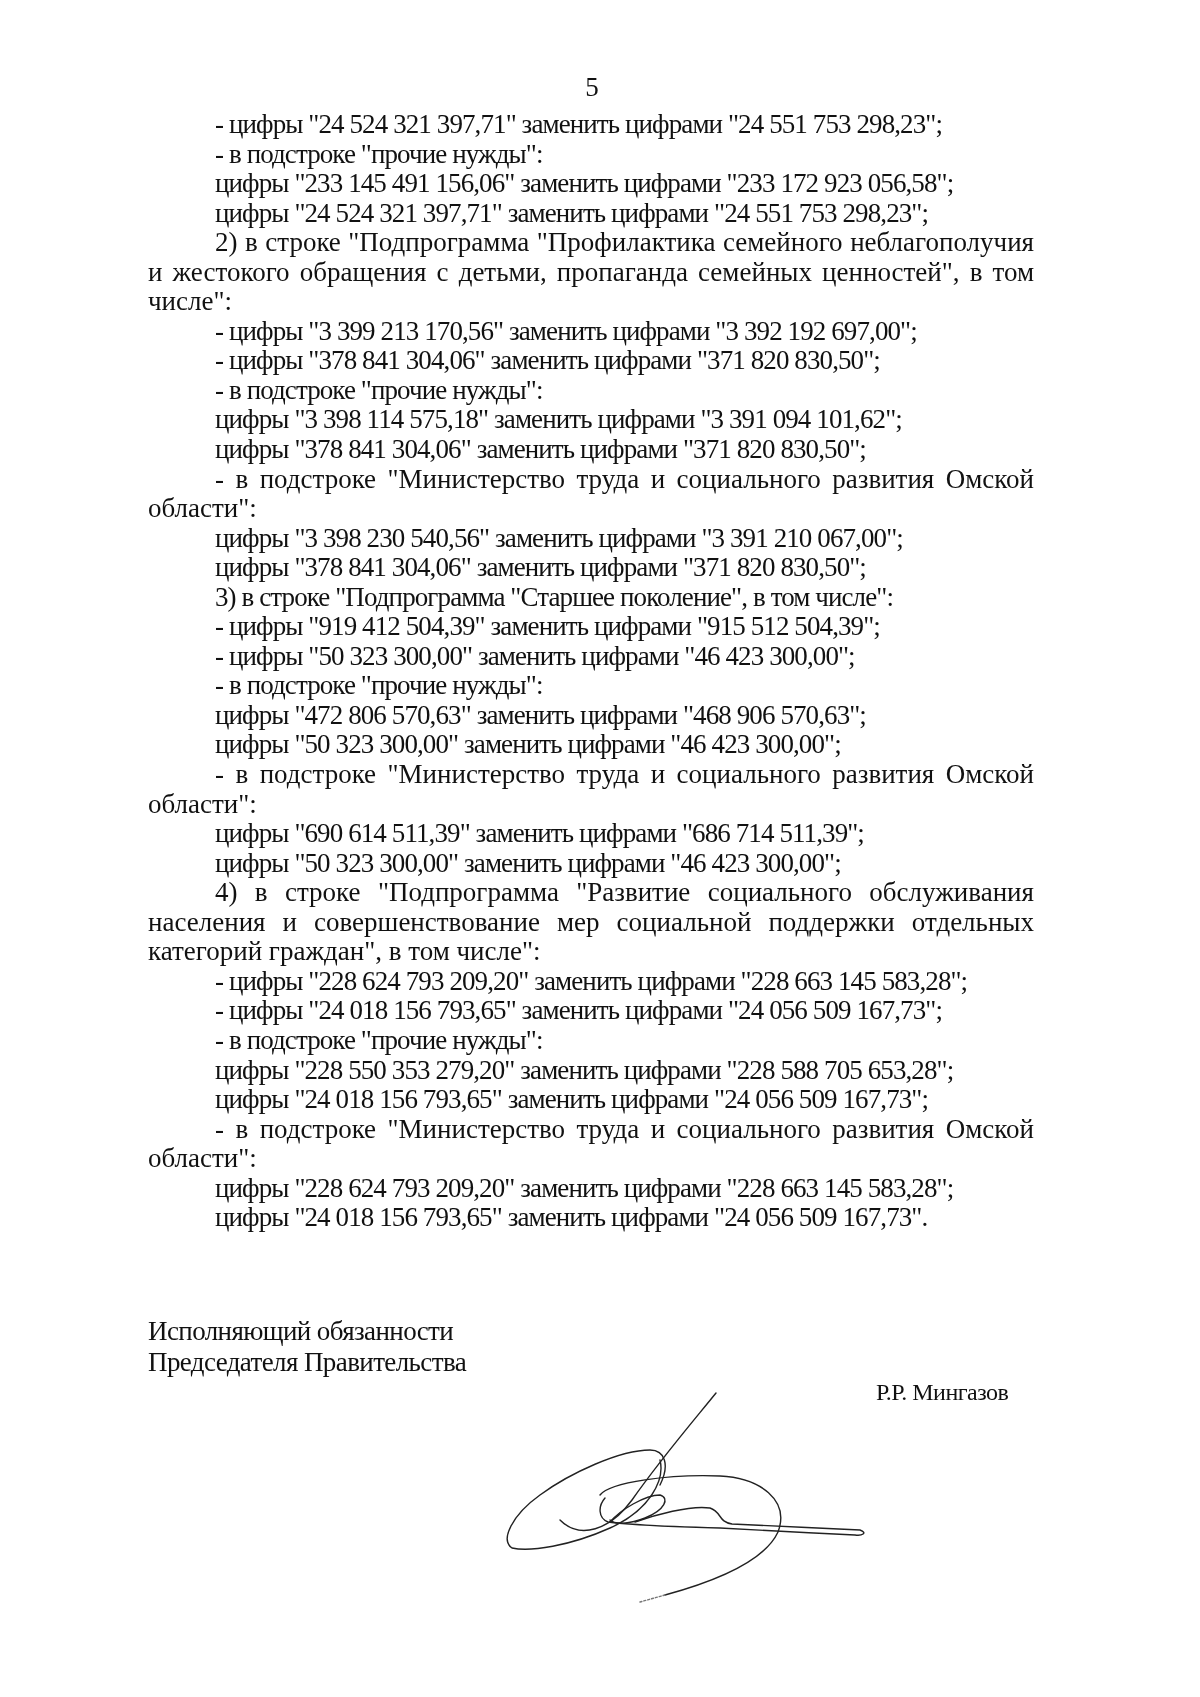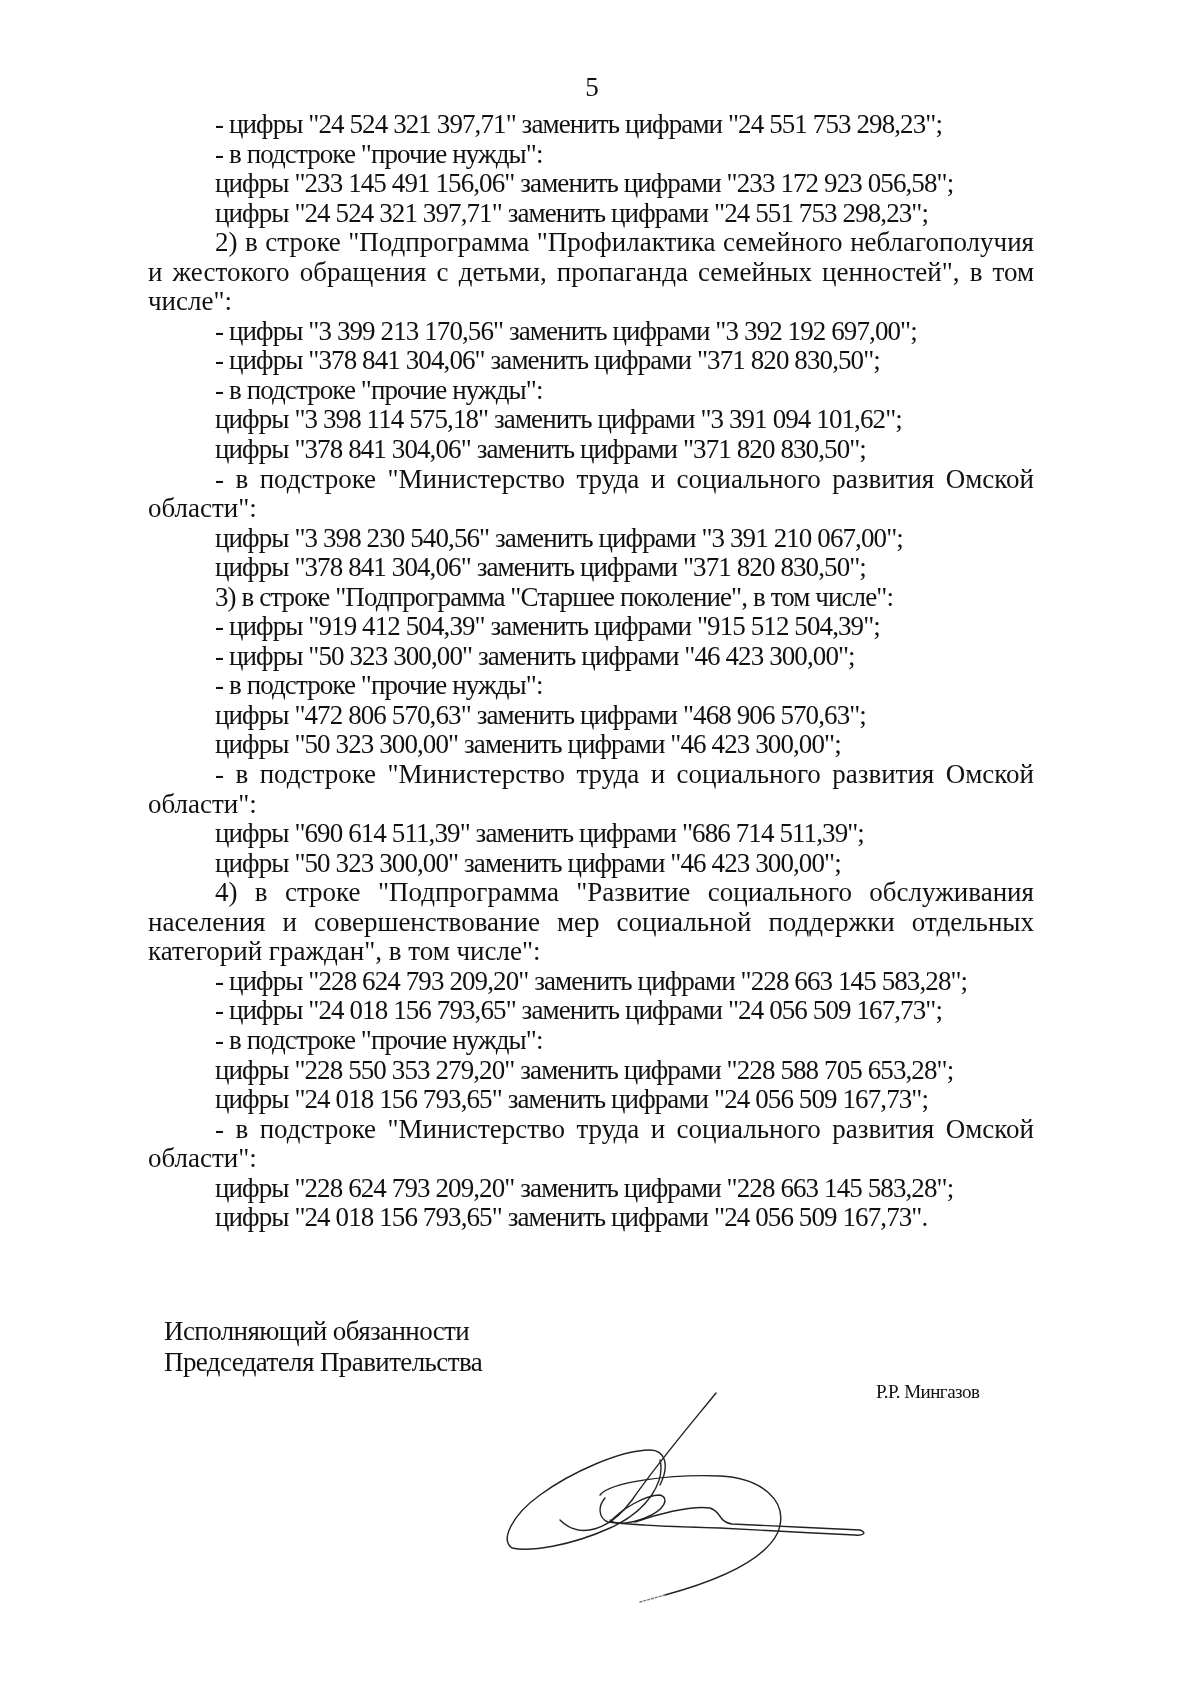--- a/index.html
+++ b/index.html
@@ -49,27 +49,26 @@
       text-align-last: left;
       letter-spacing: 0px;
     }
     .signature-block {
       position: absolute;
       top: 1316px;
       left: 148px;
       font-size: 27px;
       line-height: 30.5px;
       letter-spacing: -0.6px;
-      margin-left: 16px;
     }
     .signer-name {
       position: absolute;
       top: 1377px;
       left: 876px;
-      font-size: 19px;
+      font-size: 24px;
       line-height: 30px;
       letter-spacing: -0.5px;
     }
     .signature {
       position: absolute;
       left: 460px;
       top: 1370px;
       width: 600px;
       height: 260px;
     }

